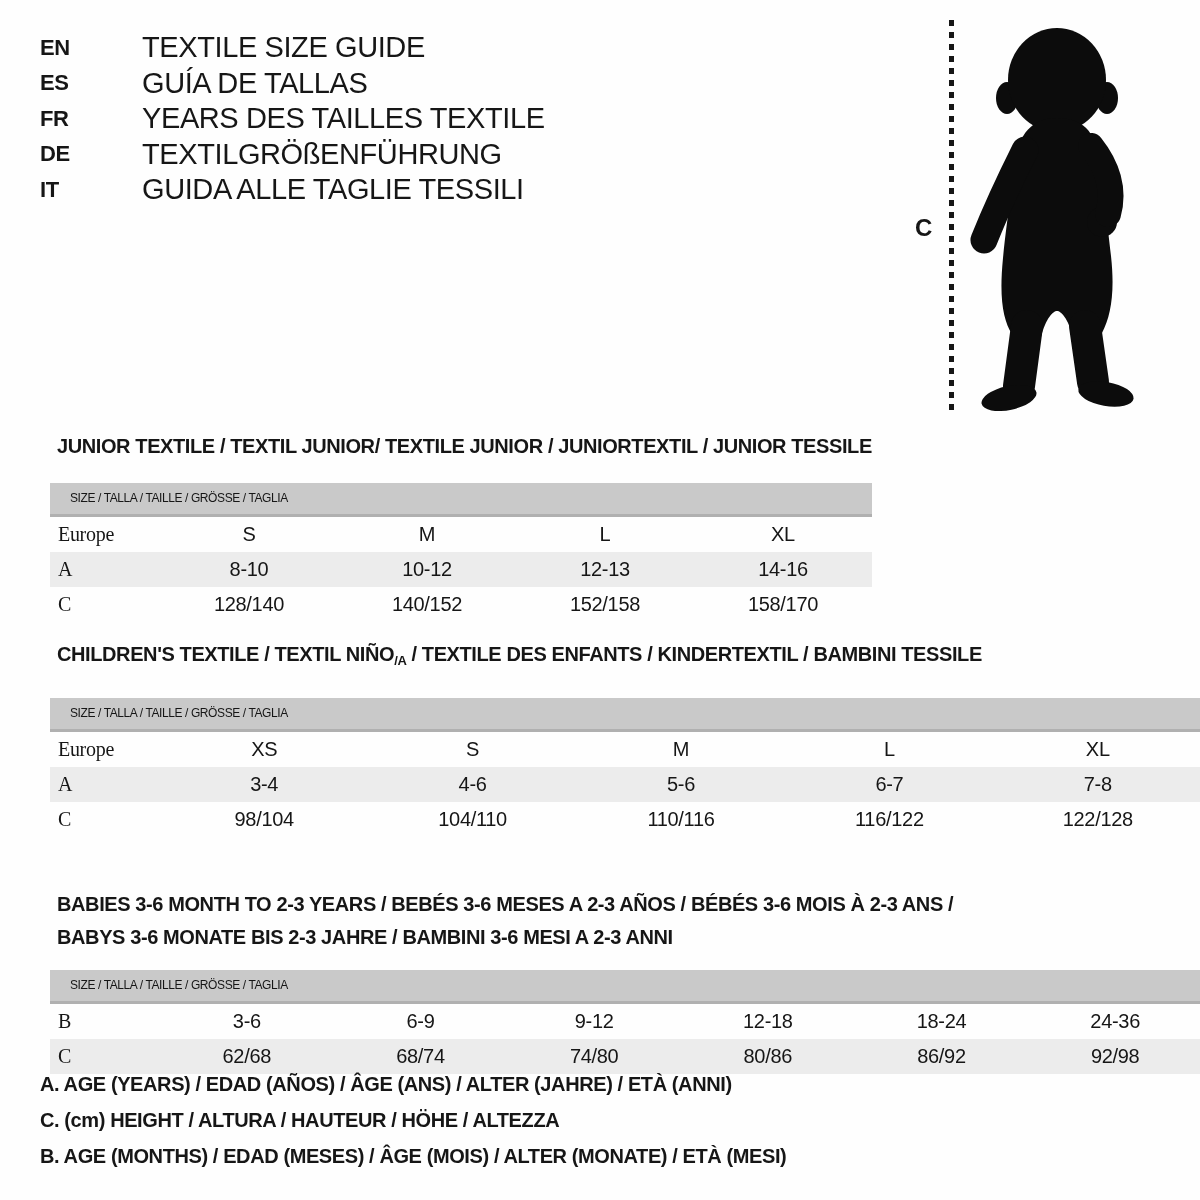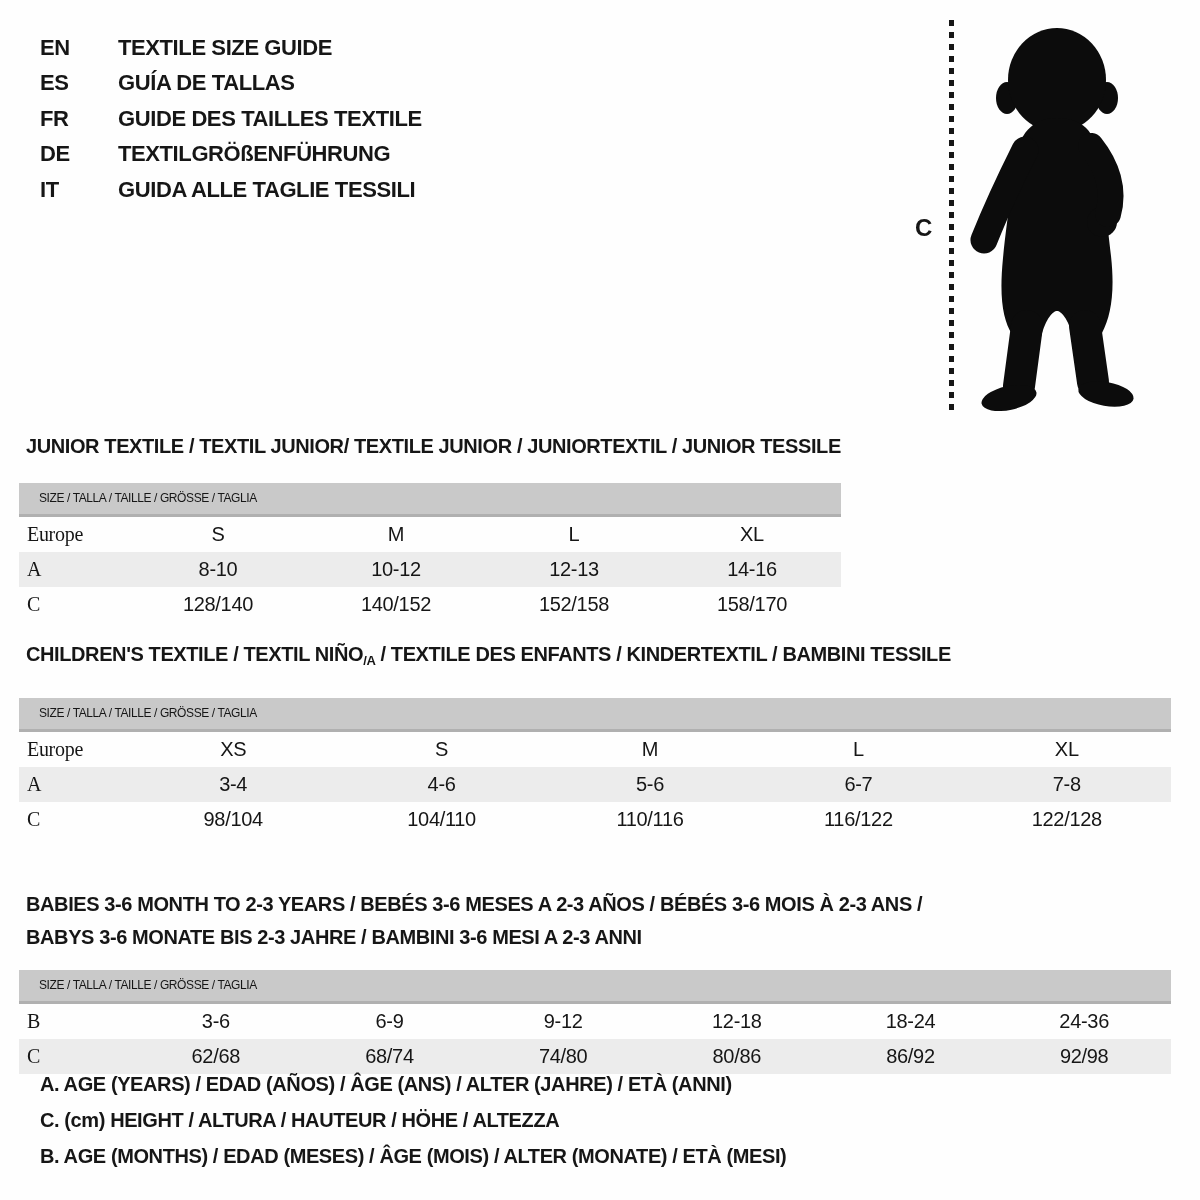--- a/index.html
+++ b/index.html
@@ -14,33 +14,33 @@
   .page{
     position:relative;
     width:1200px;height:1200px;
     background:var(--background);
     color:var(--text);
     font-family:"Liberation Sans",sans-serif;
     overflow:hidden;
   }
   
   .lang-header{position:absolute;top:30px;left:40px;}
-  .lang-row{display:flex;height:35.5px;align-items:center;}
+  .lang-row{display:flex;height:35.5px;align-items:center;gap:24px;}
   .lang-code{width:78px;font-size:22px;font-weight:700;letter-spacing:-.4px;}
-  .lang-title{font-size:22px;font-weight:700;letter-spacing:-.4px;}
+  .lang-title{font-size:29px;font-weight:400;letter-spacing:-.4px;}
   
   .figure{position:absolute;top:18px;left:905px;width:260px;height:400px;}
   .figure-label{position:absolute;left:10px;top:196px;font-size:24px;font-weight:700;}
   .dashed-line{
     position:absolute;left:44px;top:2px;width:5px;height:396px;
     background:repeating-linear-gradient(to bottom,var(--text) 0 6px,transparent 6px 12px);
   }
   .figure svg{position:absolute;left:64px;top:0;color:var(--silhouette);}
   
-  .section{position:absolute;left:19px;}
+  .section{position:absolute;left:50px;}
   .section-junior{top:433px;width:822px;}
   .section-children{top:641px;width:1152px;}
   .section-babies{top:846px;width:1152px;margin-top:42px;}
   .section-title{
     margin:0 0 24px 7px;font-size:20px;font-weight:700;letter-spacing:-.4px;line-height:26px;
   }
   .section-babies .section-title{margin-bottom:16px;line-height:33px;}
   .sub{font-size:13px;vertical-align:-4px;}
   .size-table{width:100%;}
   .table-header{
@@ -70,21 +70,21 @@
     <div class="lang-row">
       <span class="lang-code">EN</span>
       <span class="lang-title">TEXTILE SIZE GUIDE</span>
     </div>
     <div class="lang-row">
       <span class="lang-code">ES</span>
       <span class="lang-title">GUÍA DE TALLAS</span>
     </div>
     <div class="lang-row">
       <span class="lang-code">FR</span>
-      <span class="lang-title">GUIDE DES TAILLES TEXTILE</span>
+      <span class="lang-title">YEARS DES TAILLES TEXTILE</span>
     </div>
     <div class="lang-row">
       <span class="lang-code">DE</span>
       <span class="lang-title">TEXTILGRÖßENFÜHRUNG</span>
     </div>
     <div class="lang-row">
       <span class="lang-code">IT</span>
       <span class="lang-title">GUIDA ALLE TAGLIE TESSILI</span>
     </div>
   </div>

